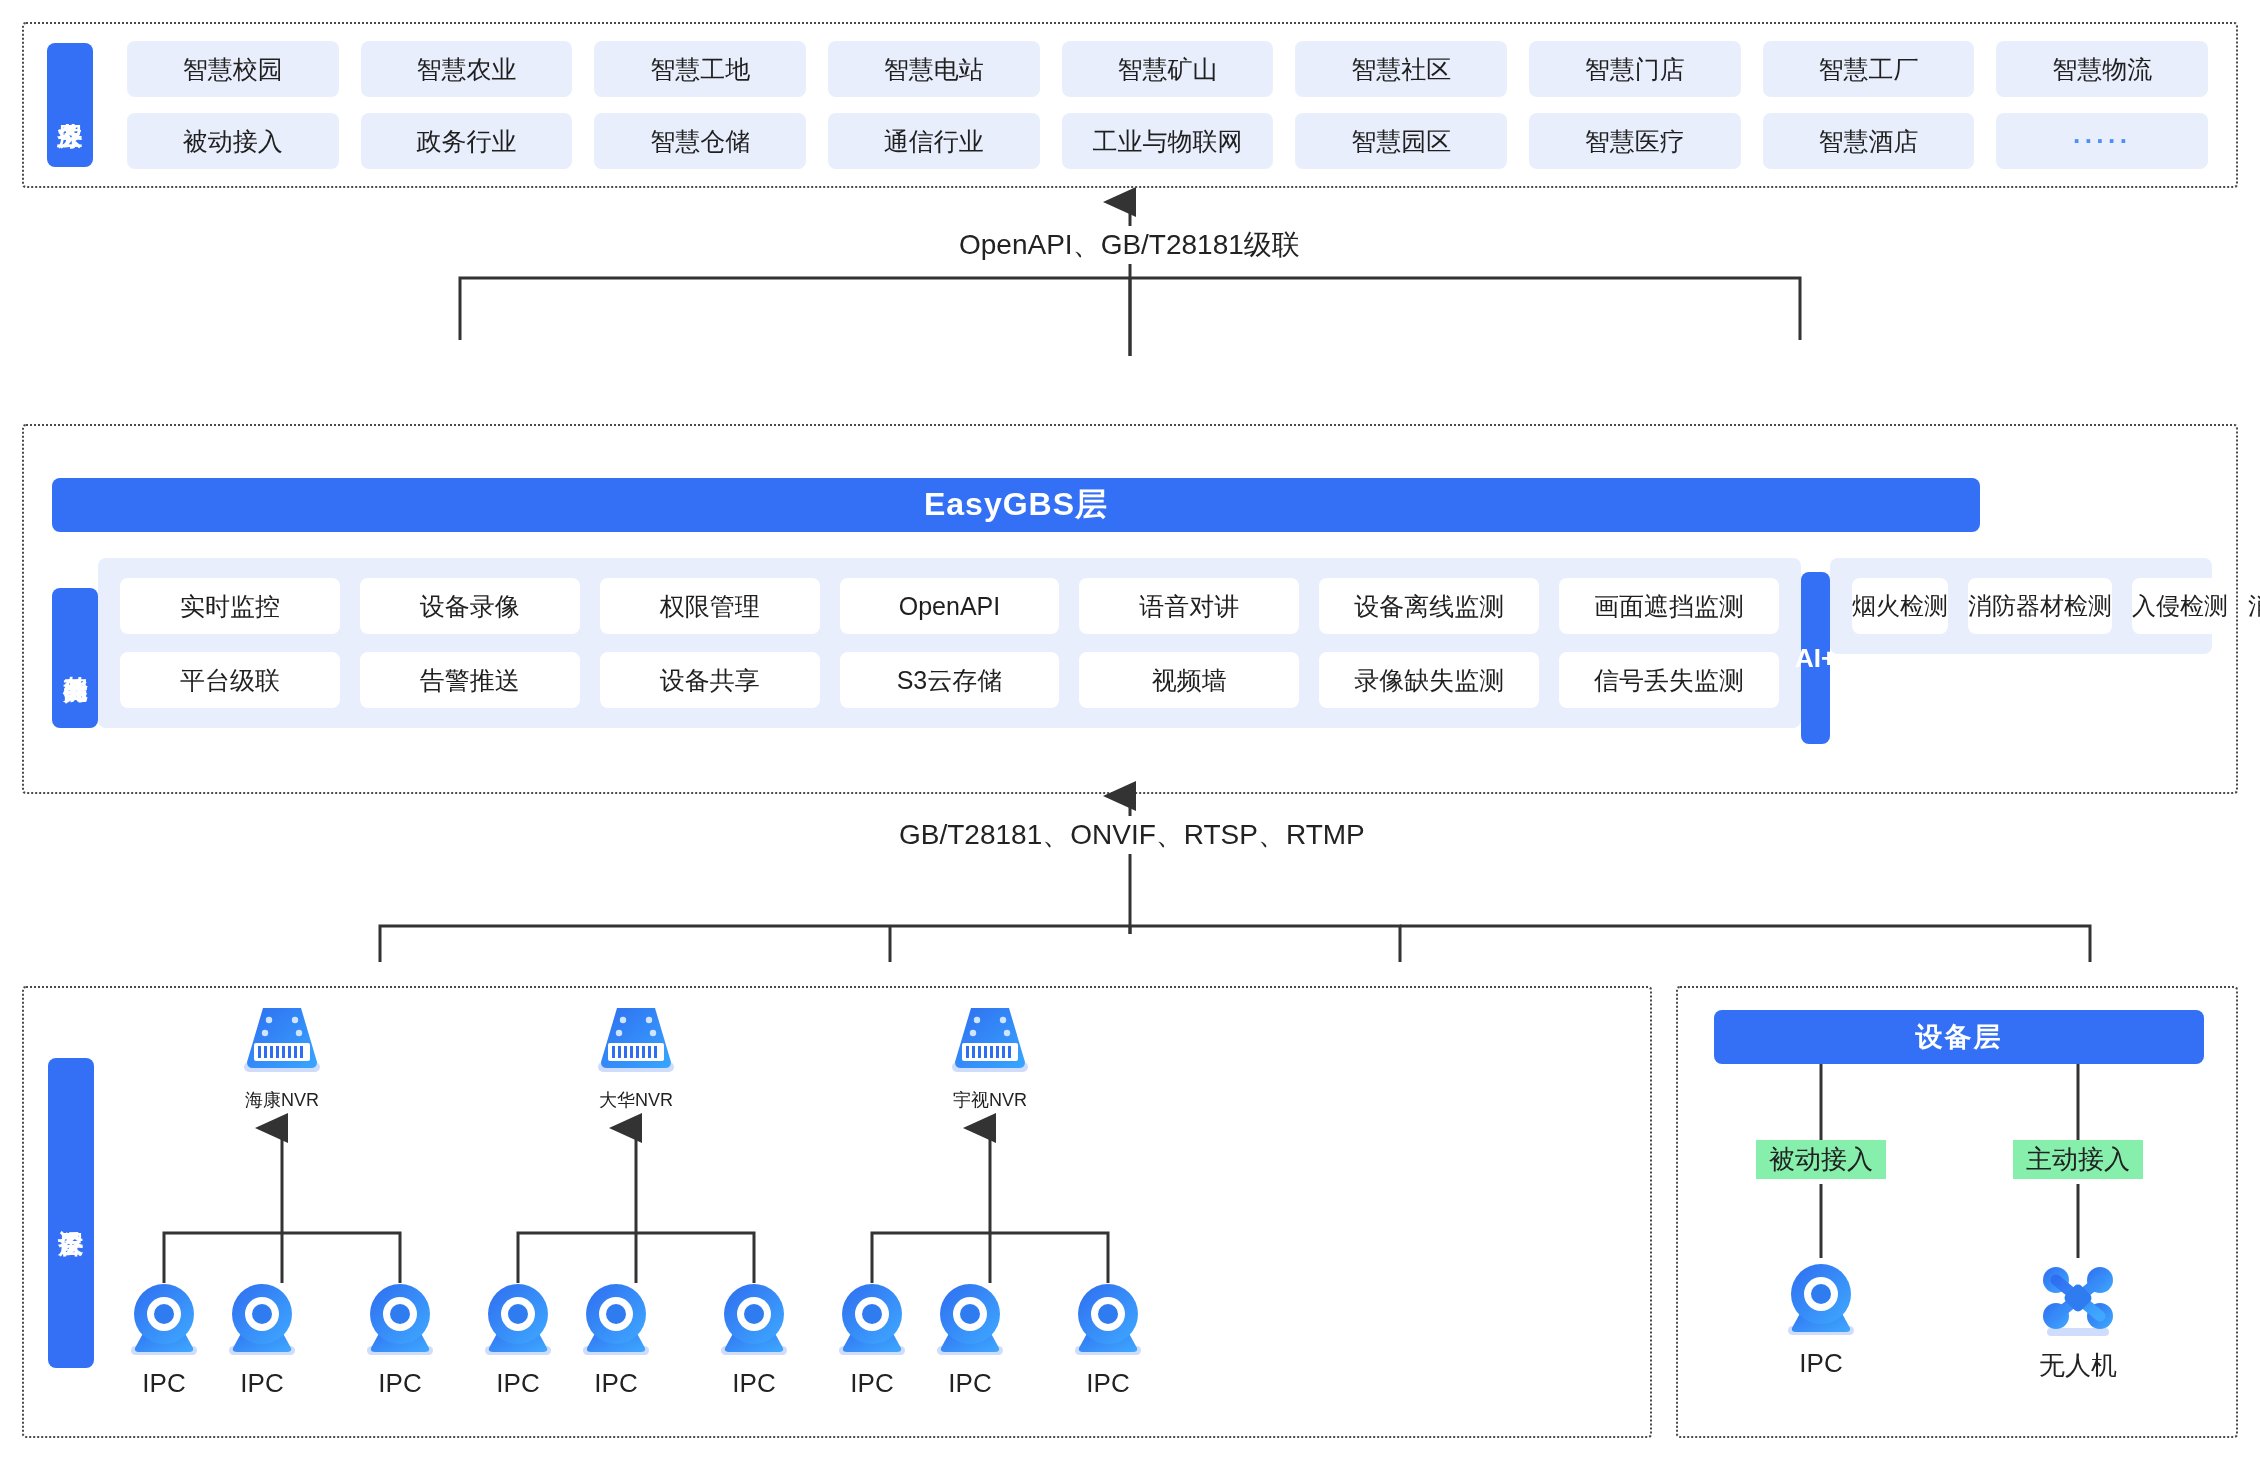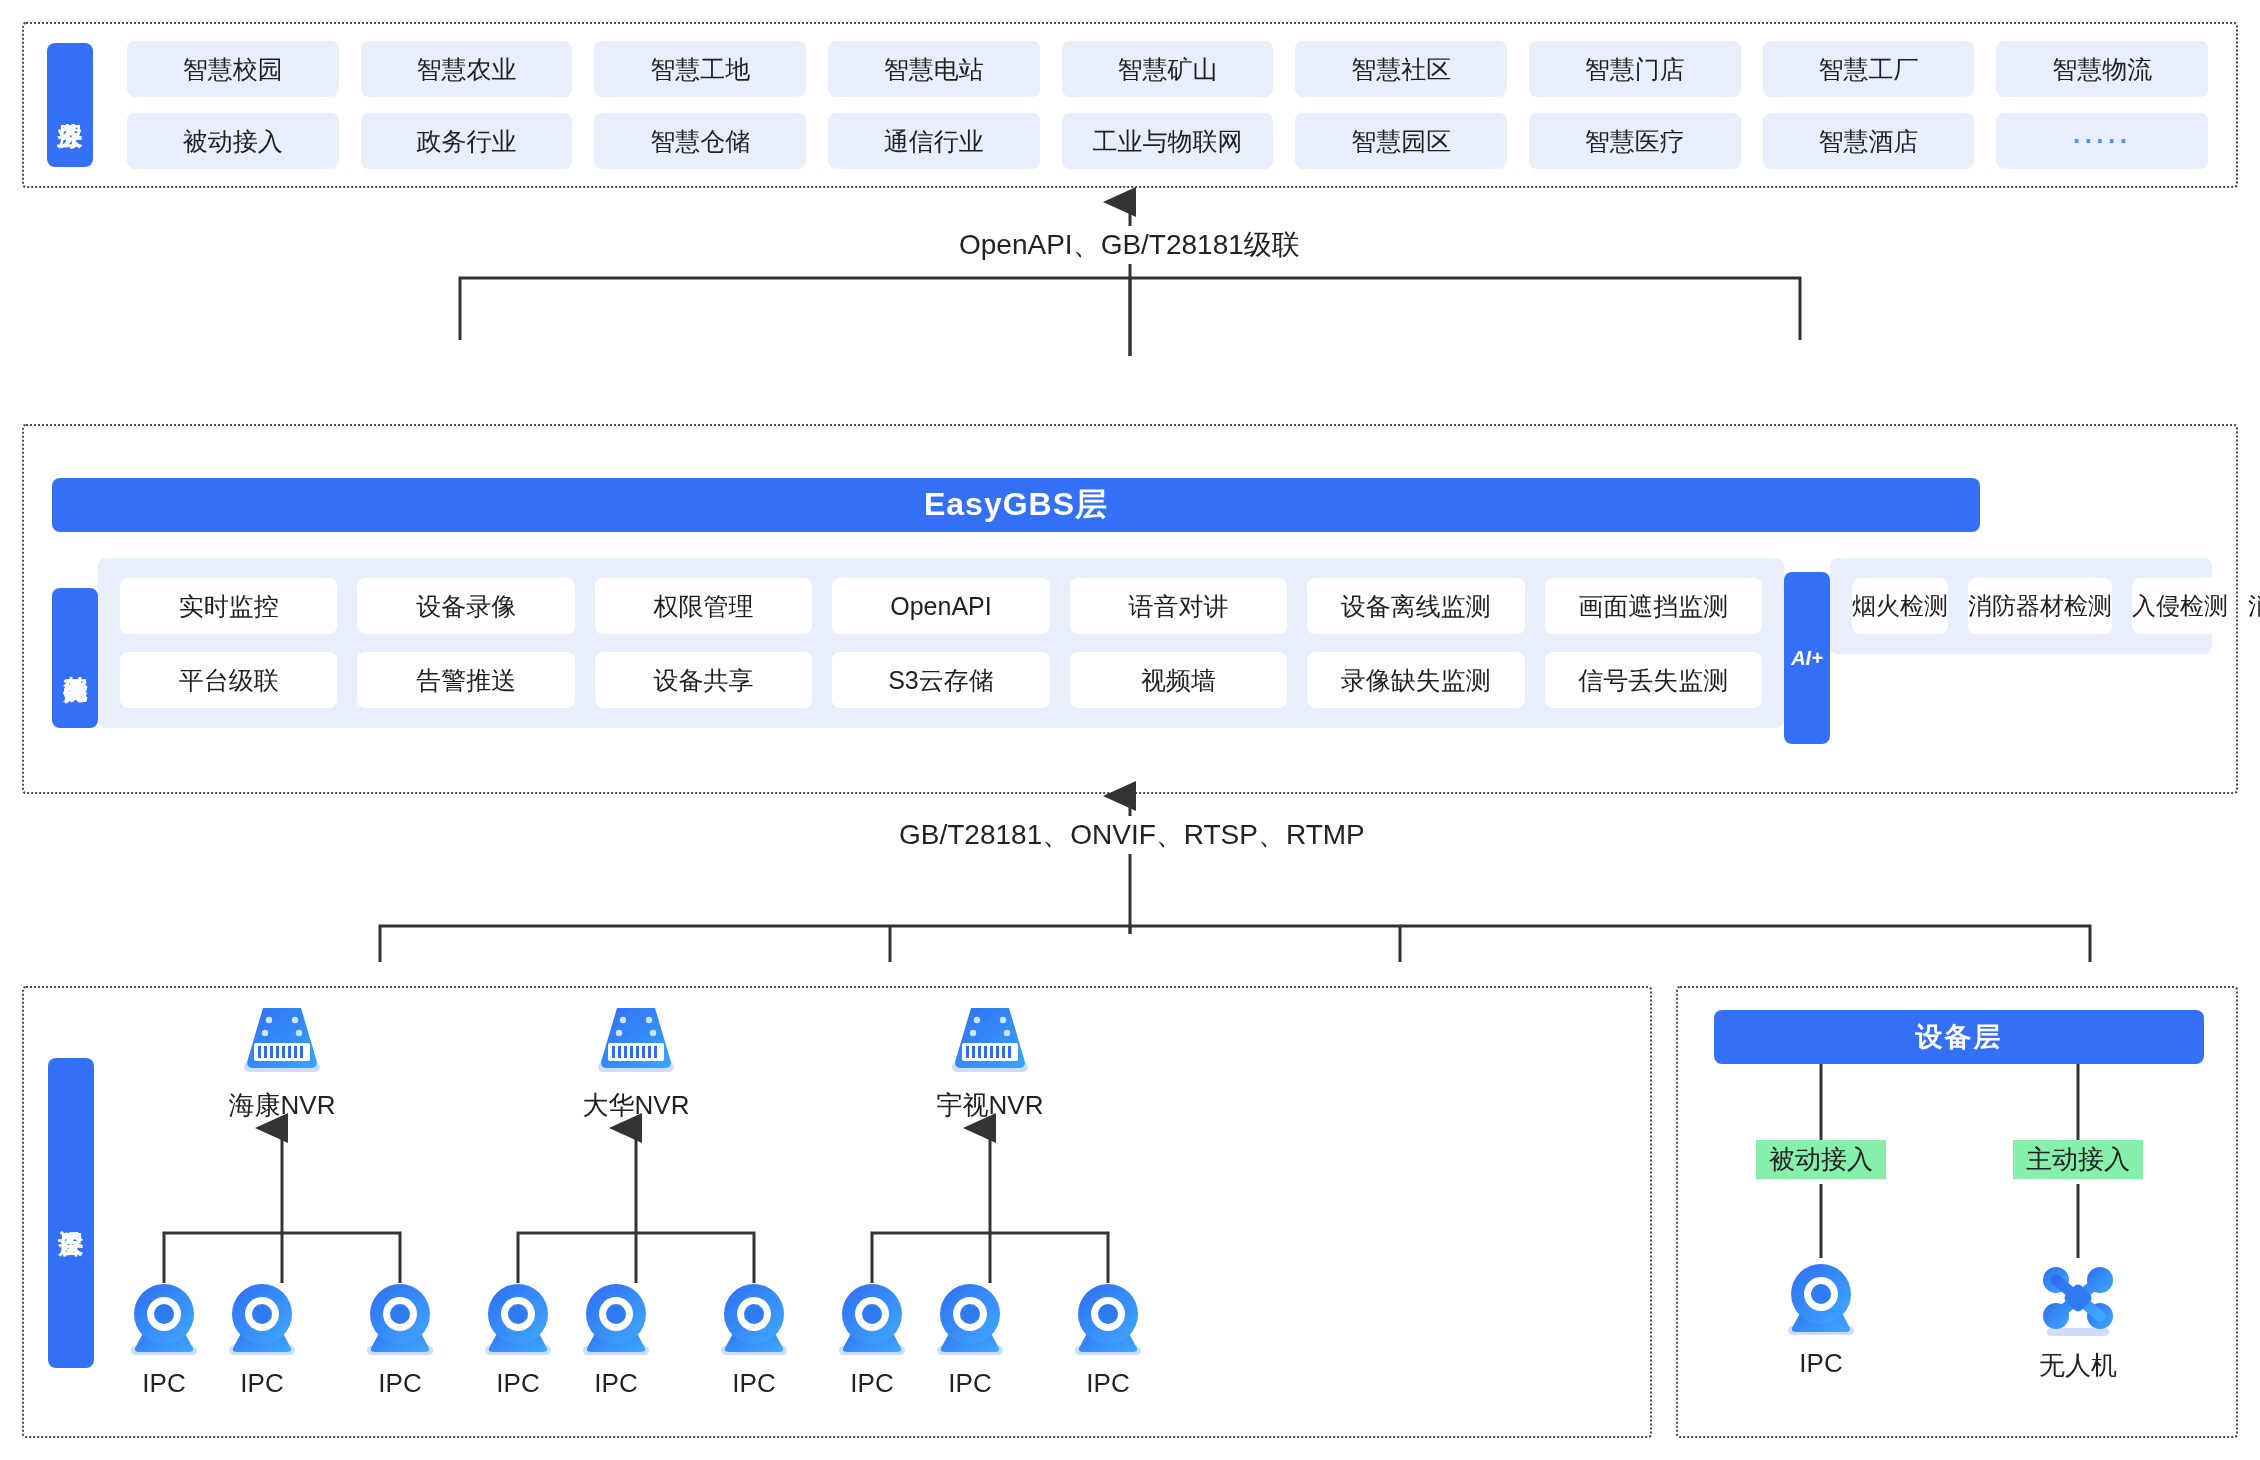--- a/index.html
+++ b/index.html
@@ -102,42 +102,42 @@
     background: #e8eefc;
     border-radius: 8px;
     display: grid;
     grid-template-columns: repeat(7, 1fr);
     gap: 18px 20px;
     padding: 20px 22px;
     align-content: center;
   }
   #cap-main { flex: 1; }
   #ai-tag {
-    width: 46px; height: 172px; align-self: center; font-size: 20px;
+    width: 29px; height: 172px; align-self: center; font-size: 26px;
     writing-mode: horizontal-tb; text-orientation: mixed;
-    line-height: 1.1; letter-spacing: 0; font-style: italic;
+    line-height: 1.1; letter-spacing: 0;
   }
   #ai-panel {
     width: 382px;
     grid-template-columns: 1fr 1fr 1fr 1fr;
   }
   #ai-panel .chip { font-size: 24px; }
 
   
   #connector-mid { position: absolute; left: 0; top: 794px; width: 2260px; height: 200px; }
 
   
   #device-layer-left {
     left: 22px; top: 986px; width: 1630px; height: 452px;
   }
   #device-tag-left {
     position: absolute; left: 24px; top: 70px;
     width: 46px; height: 310px; font-size: 25px;
   }
-  .nvr-label { text-align: center; font-size: 26px; margin-top: 6px; white-space: nowrap; }
+  .nvr-label { text-align: center; font-size: 18px; margin-top: 6px; white-space: nowrap; }
   .ipc-label { text-align: center; font-size: 26px; margin-top: 4px; }
   .node-wrap { position: absolute; width: 110px; text-align: center; }
 
   
   #device-layer-right {
     left: 1676px; top: 986px; width: 562px; height: 452px;
   }
   #device-bar-right {
     position: absolute; left: 36px; top: 22px; width: 490px; height: 54px;
     background: #3370f5; border-radius: 8px;

